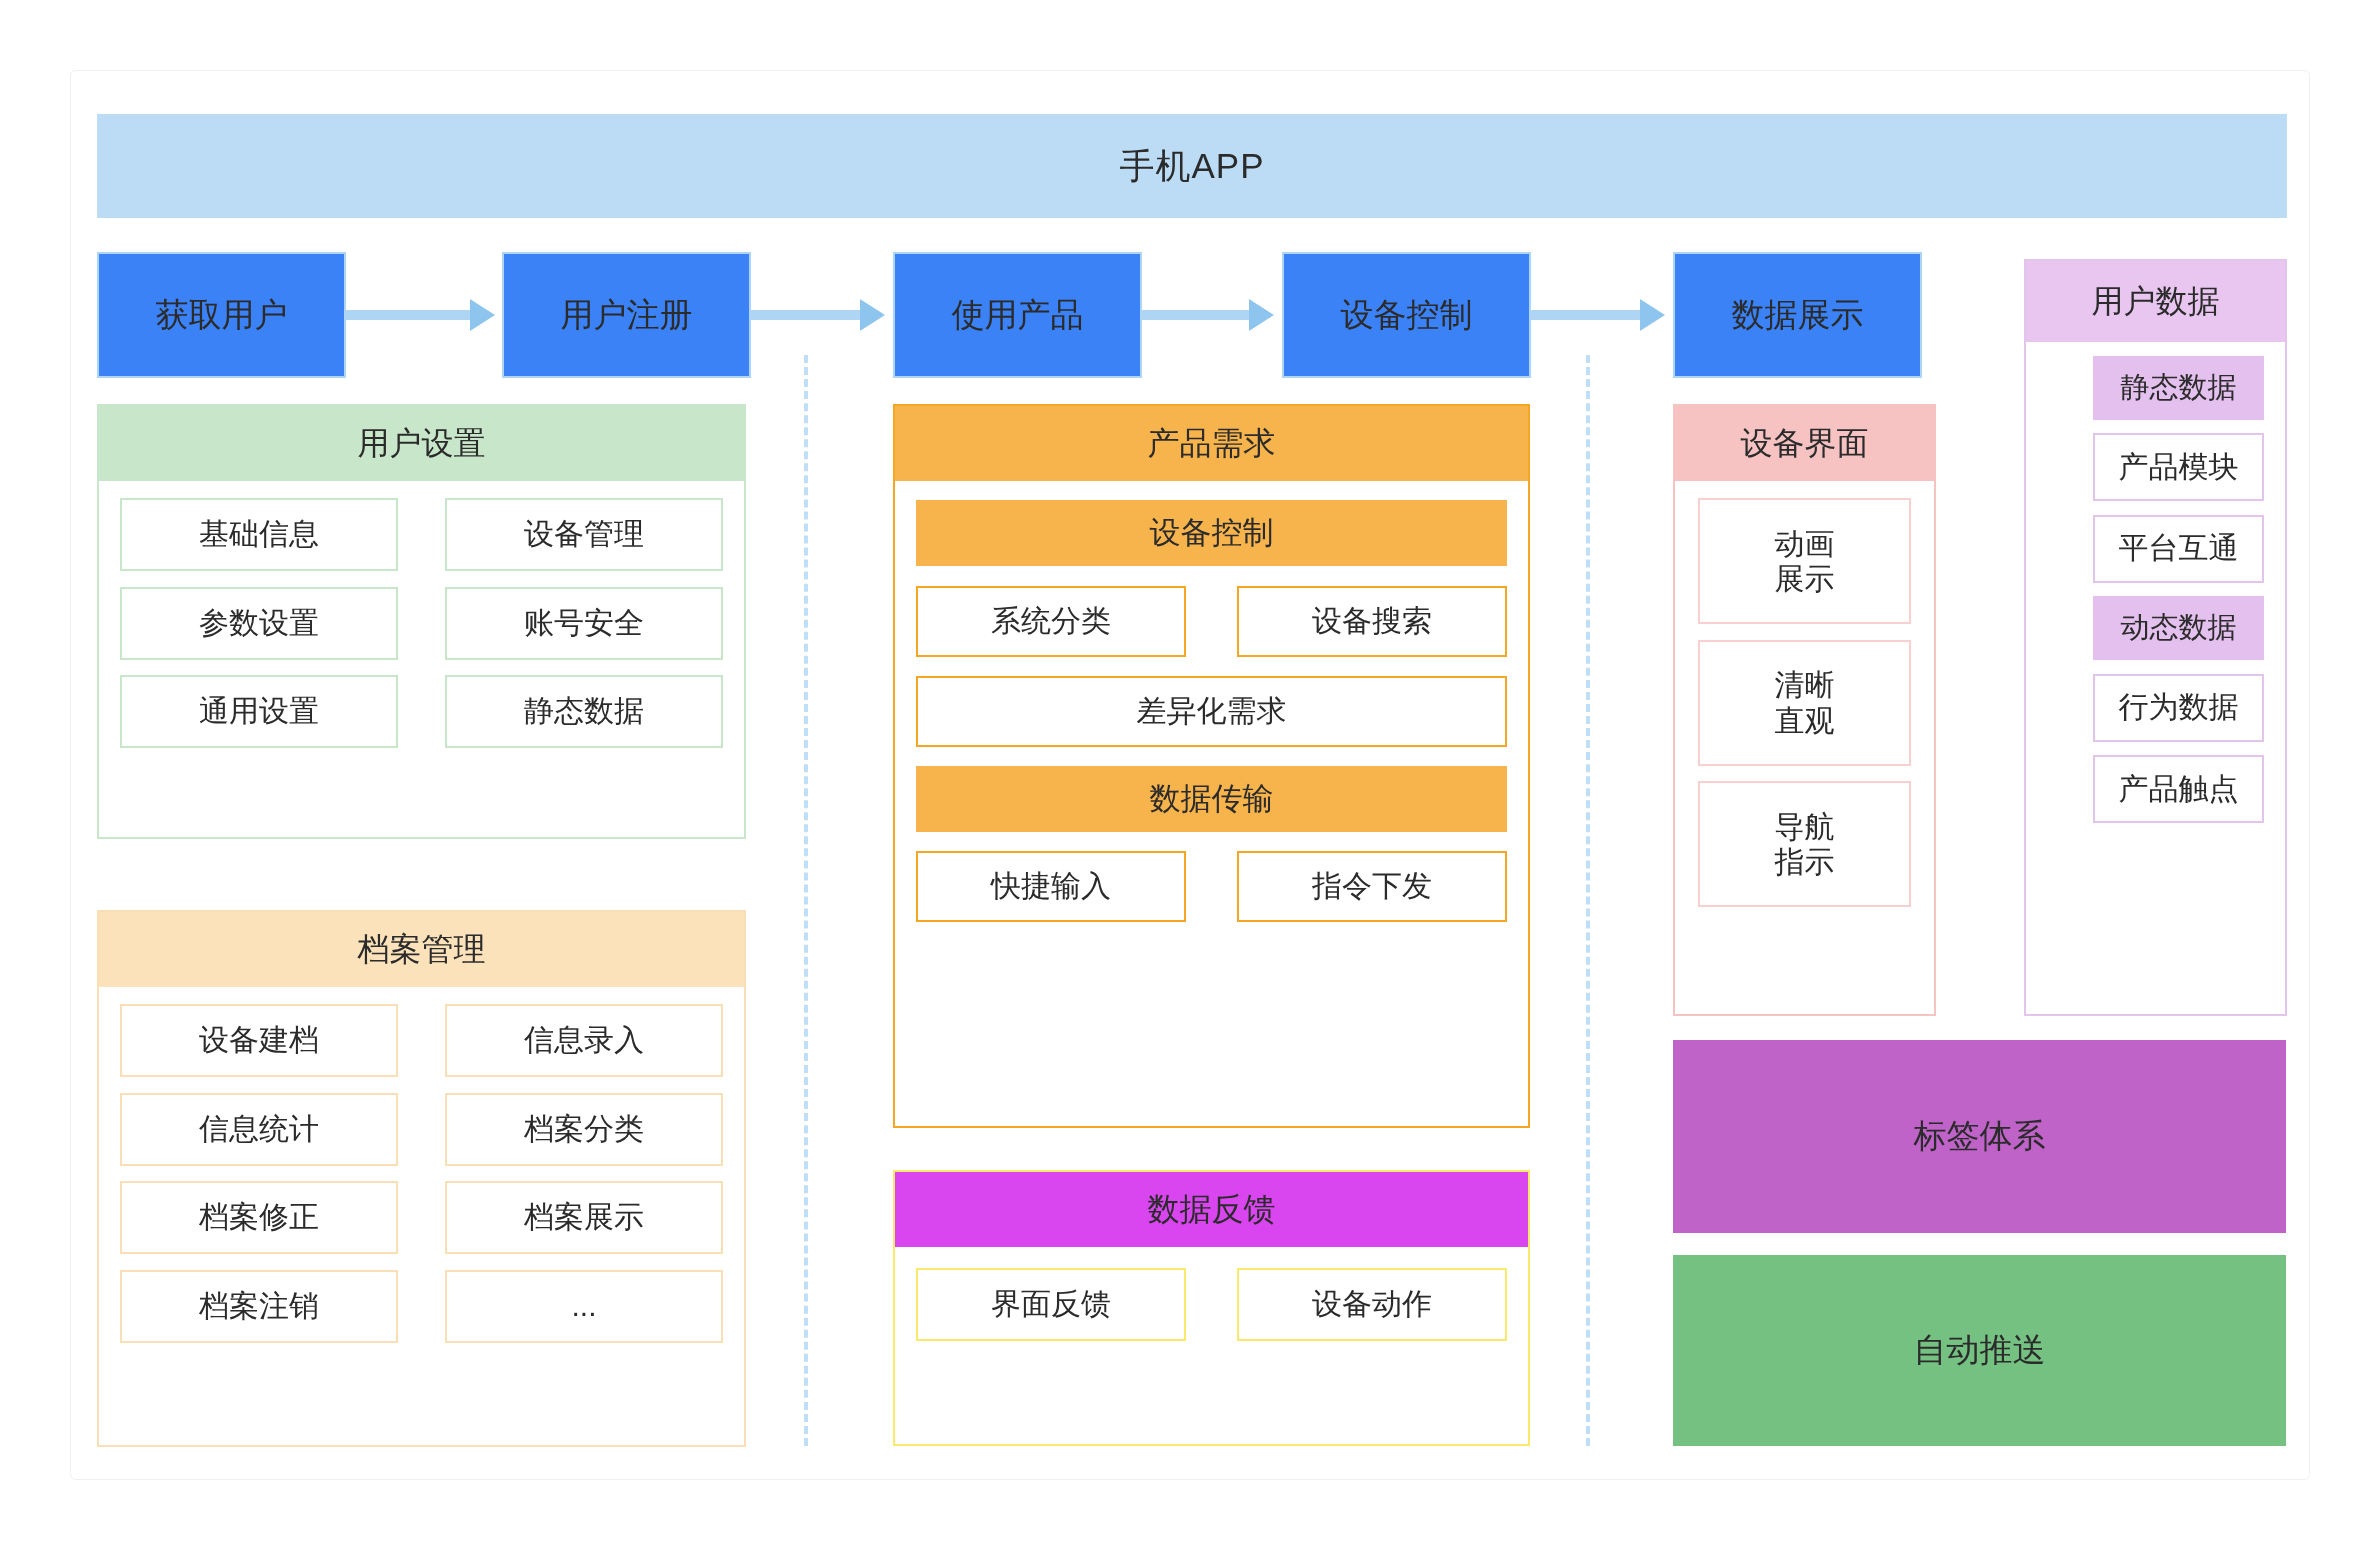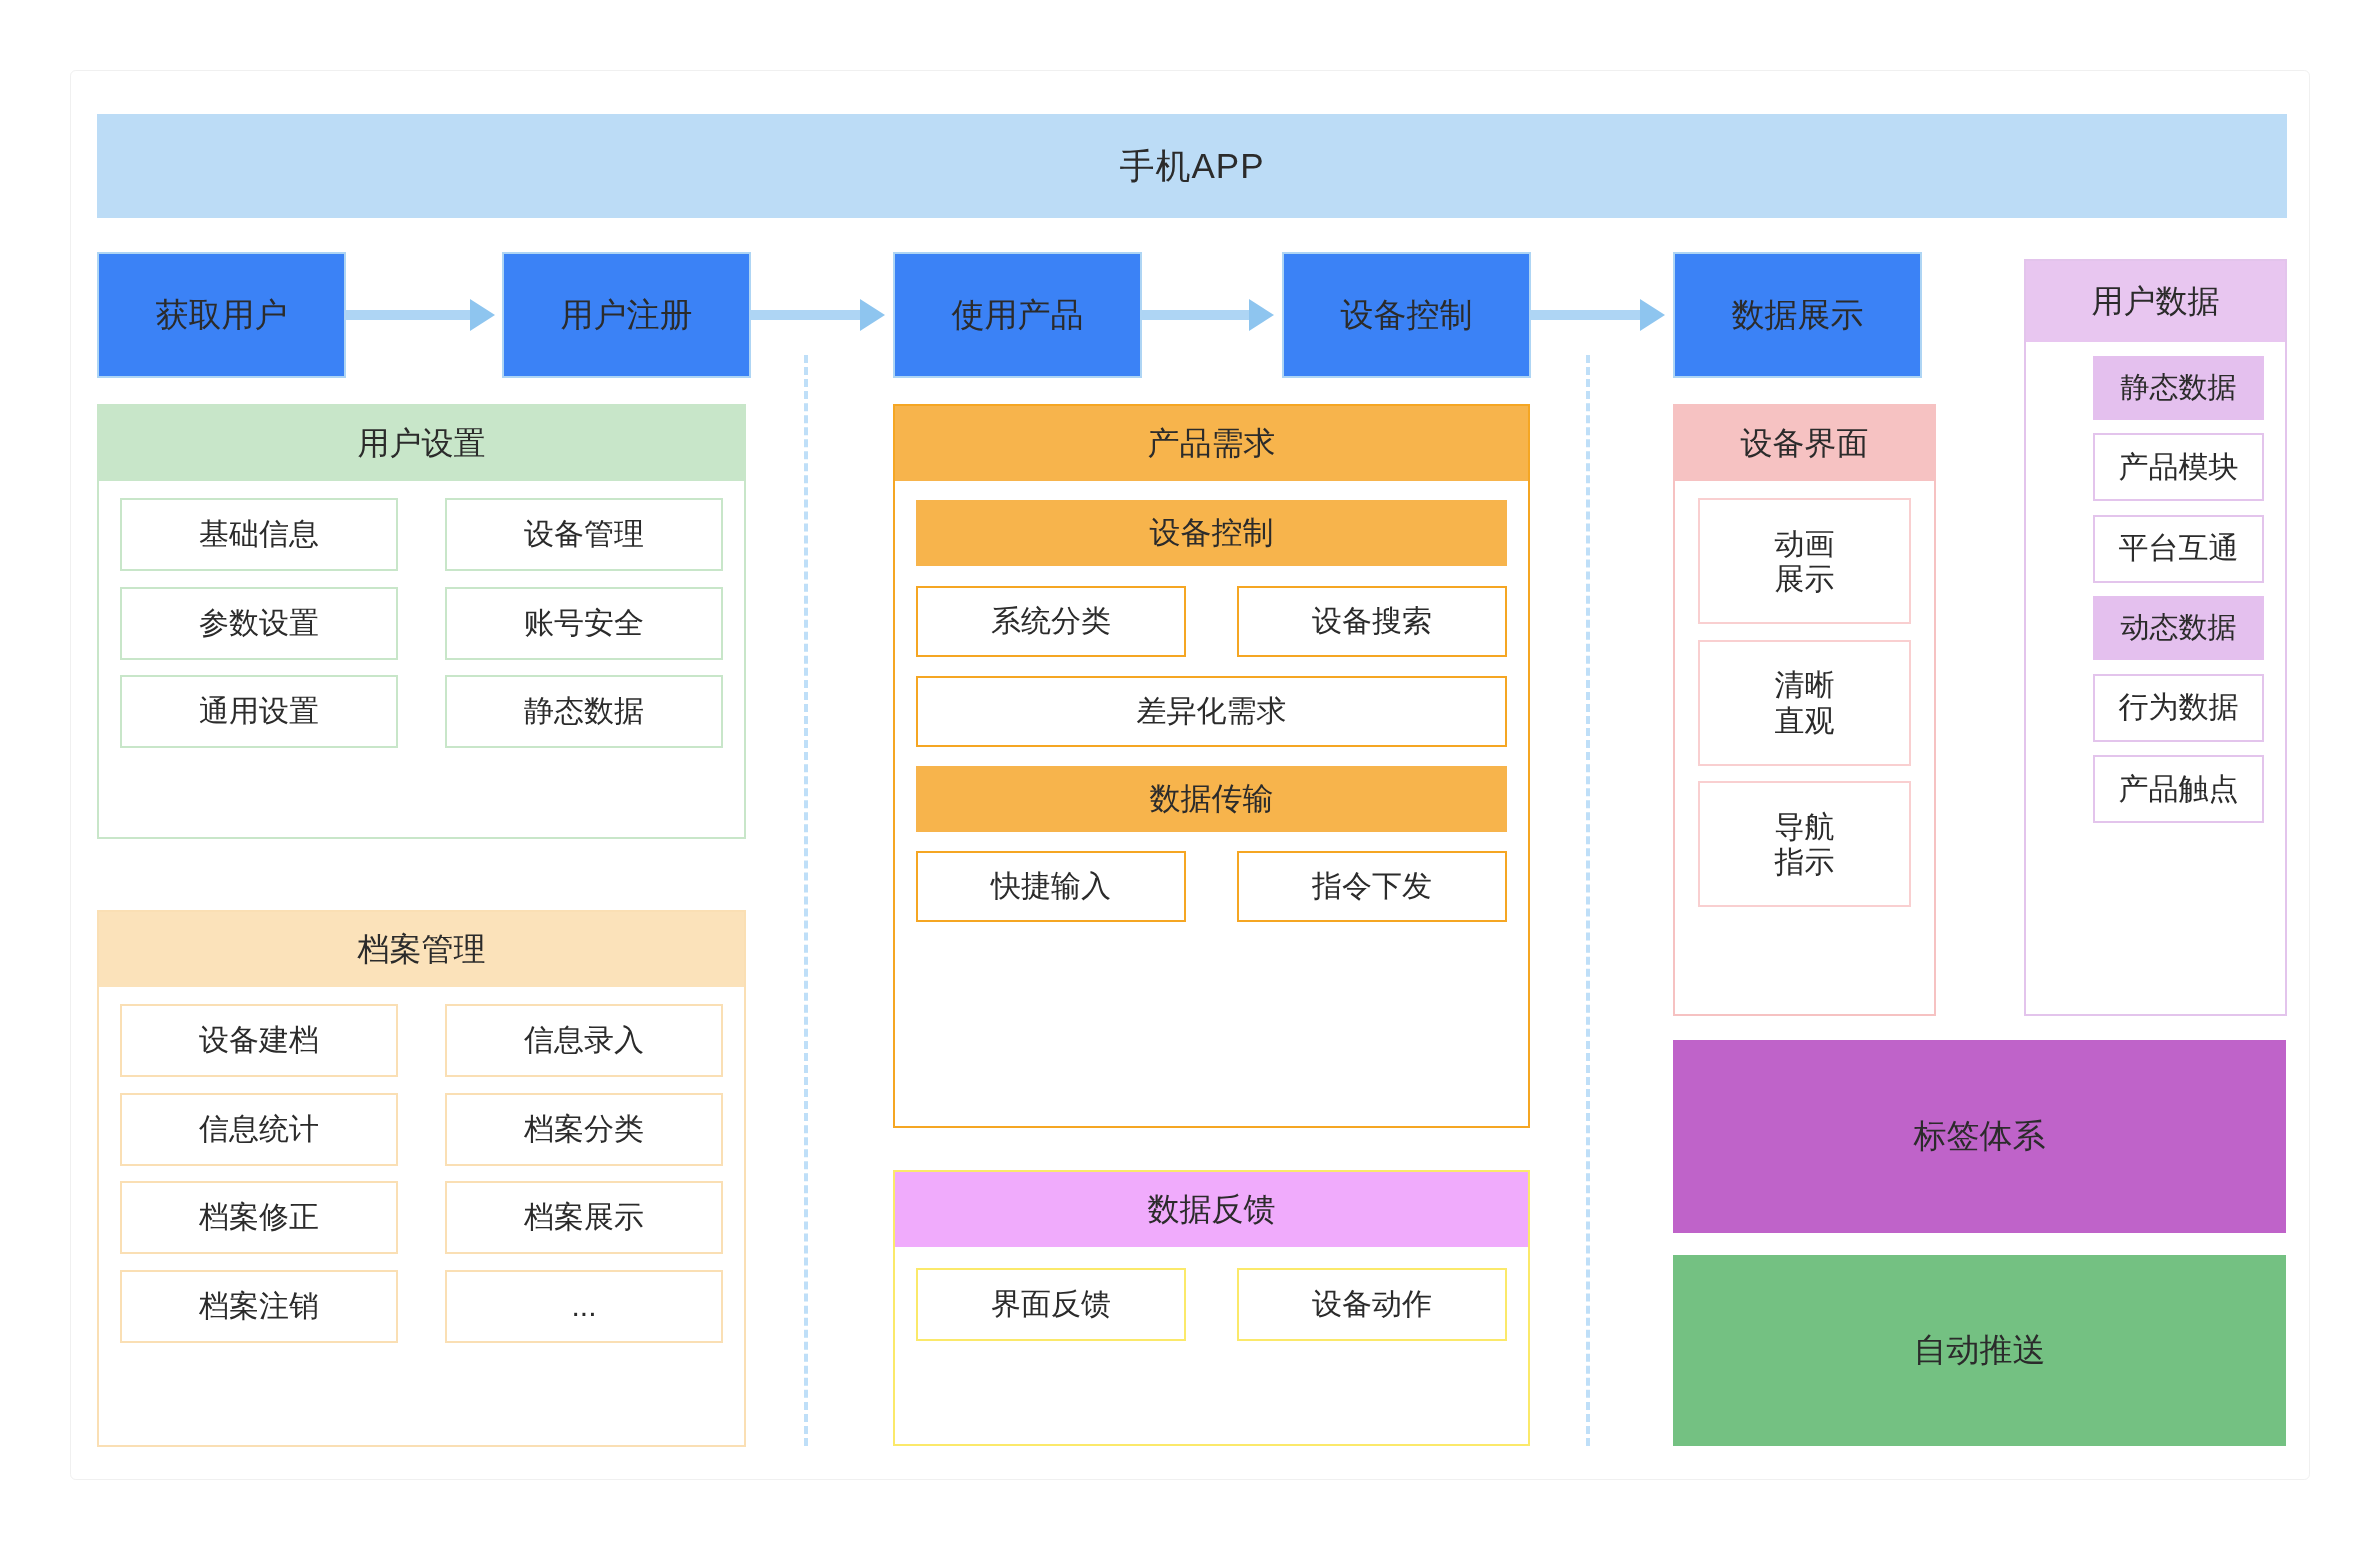--- a/index.html
+++ b/index.html
@@ -64,21 +64,21 @@
   .g-orange .bar{height:66px;background:#f7b44c;display:flex;align-items:center;
                  justify-content:center;font-size:31px;margin-bottom:19.3px;}
   .g-orange .cell{border:2.9px solid #f5a623;height:71px;width:270px;}
   .g-orange .wide{border:2.9px solid #f5a623;height:71px;width:100%;
                   display:flex;align-items:center;justify-content:center;
                   font-size:30px;box-sizing:border-box;background:#fff;margin-bottom:19.3px;}
   .g-orange .gridrow{margin-bottom:19.3px;}
 
   
   .g-yellow{left:893px;top:1170px;width:637px;height:276px;border:2.9px solid #fbe96a;}
-  .g-yellow > .ghead{background:#f0abfc;}
+  .g-yellow > .ghead{background:#d946ef;}
   .g-yellow > .gbody{padding:21px 21px 21px 21px;}
   .g-yellow .cell{border:2.9px solid #fbe96a;height:73px;width:270px;}
 
   
   .g-pink{left:1673px;top:404px;width:263px;height:612px;border:2.9px solid #f6c2c2;}
   .g-pink > .ghead{background:#f6c2c2;}
   .g-pink > .gbody{padding:17.4px 23px 21px 23px;}
   .g-pink .cell{border:2.9px solid #f9cfd0;height:126px;width:100%;flex-direction:column;
                 line-height:1.18;margin-bottom:15.4px;}
   .g-pink .cell:last-child{margin-bottom:0;}

